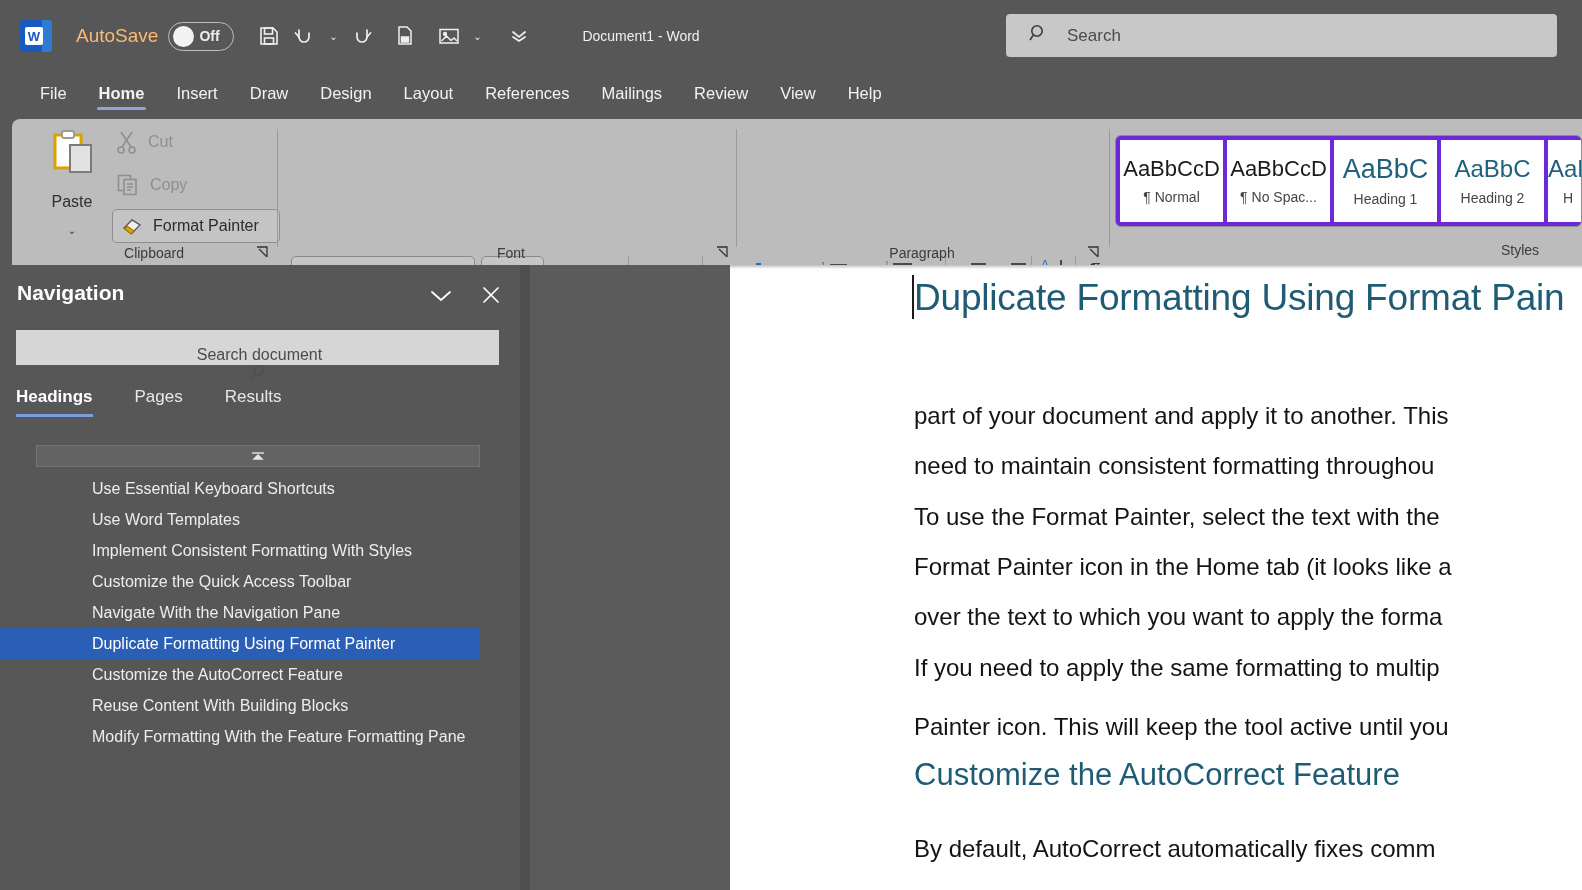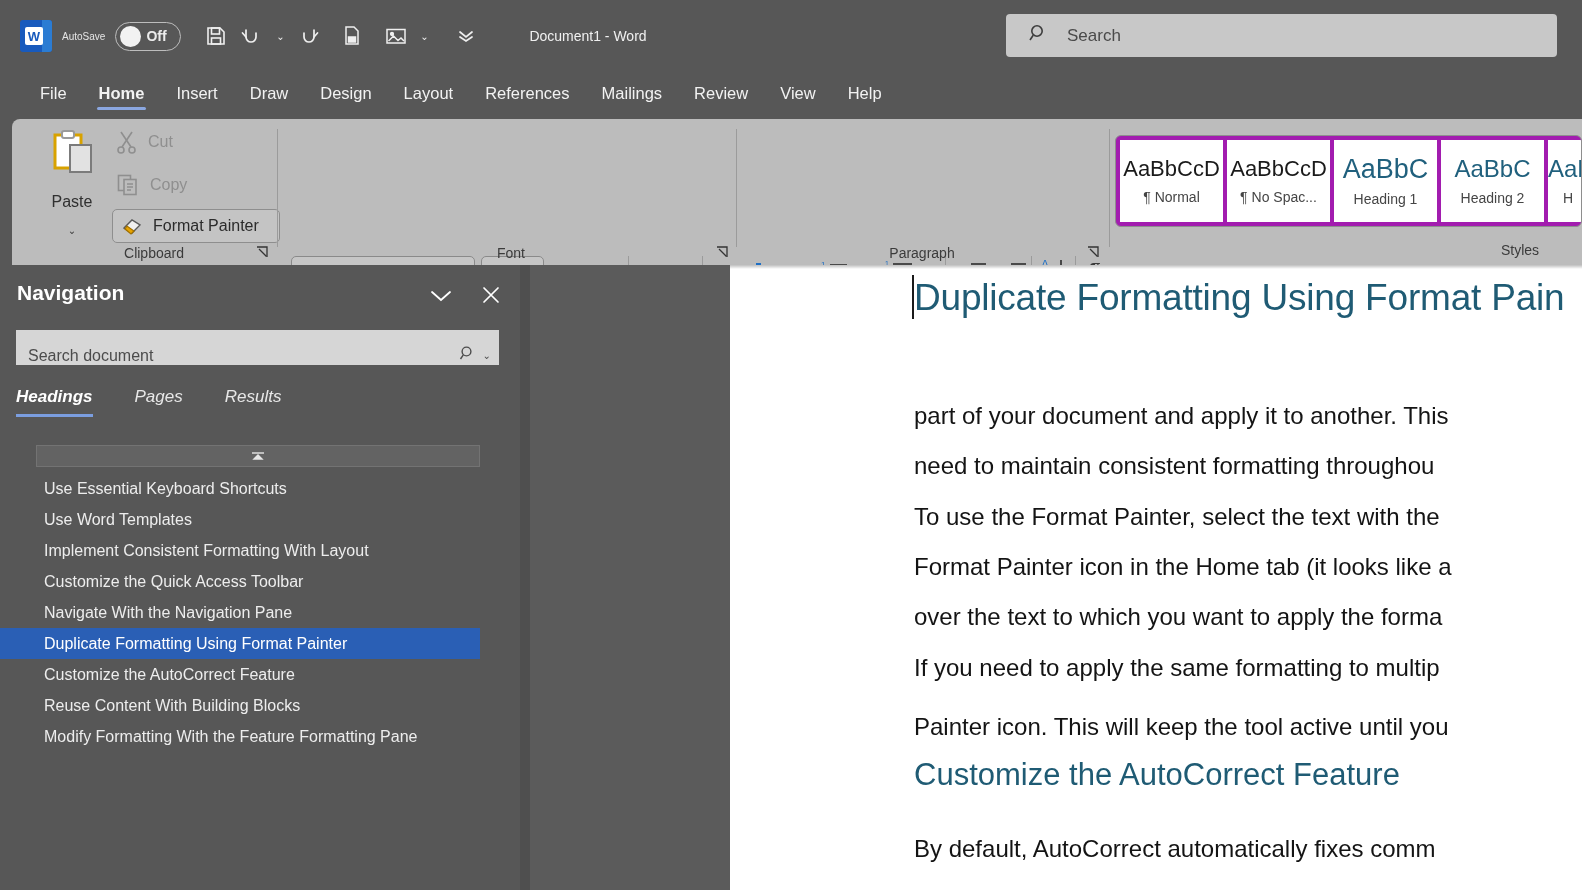--- a/index.html
+++ b/index.html
@@ -20,21 +20,21 @@
     width: 32px; height: 32px; margin-left: 20px; border-radius: 3px;
     background: #185ABD; position: relative; overflow: hidden;
     display: flex; align-items: center; justify-content: center;
   }
   .word-logo .wl-right { position: absolute; right: 0; top: 0; width: 10px; height: 32px; background: #2B7CD3; }
   .word-logo .wl-inner {
     position: absolute; left: 5px; top: 7px; width: 18px; height: 18px;
     background: #fff; border-radius: 2px; display: flex; align-items: center; justify-content: center;
     color: #185ABD; font-size: 13px; font-weight: bold; line-height: 1;
   }
-  .autosave-label { color: #e5e5e5; font-size: 10px; margin-left: 10px; }
+  .autosave-label { color: #fdba74; font-size: 19px; margin-left: 24px; }
   .toggle {
     margin-left: 10px; width: 66px; height: 29px; border-radius: 15px;
     border: 1px solid #bdbdbd; background: transparent;
     display: flex; align-items: center; padding: 0 4px; gap: 5px;
   }
   .toggle .knob { width: 21px; height: 21px; border-radius: 50%; background: #f2f2f2; flex: none; }
   .toggle .tlabel { color: #ededed; font-size: 14px; font-weight: bold; }
 
   .qat { display: flex; align-items: center; margin-left: 18px; gap: 2px; }
   .qat-btn {
@@ -114,21 +114,21 @@
   .combo {
     position: absolute; border: 1px solid #8a8a8a; border-radius: 5px;
     background: #c6c6c6; display: flex; align-items: center;
     padding: 0 6px 0 8px; color: #2b2b2b; font-size: 16px;
   }
   .combo .cval { flex: 1; overflow: hidden; white-space: nowrap; }
 
   
   .styles-gallery {
     position: absolute; left: 1115px; top: 135px; height: 92px;
-    border: 1px solid #8e8e8e; border-radius: 6px; background: #a21caf;
+    border: 1px solid #8e8e8e; border-radius: 6px; background: #6d28d9;
     display: flex; align-items: center; padding: 4px 4px; gap: 4px; overflow: hidden;
     width: 467px;
   }
   .style-card {
     width: 103px; height: 82px; background: #fff; flex: none;
     display: flex; flex-direction: column; align-items: center; justify-content: center;
   }
   .style-card .preview {
     font-size: 22px; color: #1a1a1a; white-space: nowrap; overflow: hidden;
     width: 100%; text-align: center; line-height: 1.1;
@@ -142,36 +142,36 @@
     position: absolute; left: 0; top: 265px; width: 520px; height: 625px;
     background: #575757;
   }
   .nav-title { position: absolute; left: 17px; top: 16px; color: #fff; font-size: 21px; font-weight: bold; }
   .nav-chevron { position: absolute; left: 424px; top: 16px; width: 34px; height: 30px;
     display: flex; align-items: center; justify-content: center; color: #fff; font-size: 18px; }
   .nav-close { position: absolute; left: 474px; top: 14px; width: 34px; height: 32px;
     display: flex; align-items: center; justify-content: center; color: #fff; font-size: 24px; }
   .nav-search {
     position: absolute; left: 16px; top: 65px; width: 483px; height: 35px;
-    background: #d6d6d6; display: flex; align-items: center; padding: 16px 8px 0 12px;
+    background: #d6d6d6; display: flex; align-items: center; padding: 16px 8px 0 12px; flex-direction: column;
   }
   .nav-search .nsplaceholder { flex: 1; color: #4c4c4c; font-size: 16px; }
-  .nav-tabs { position: absolute; left: 16px; top: 122px; display: flex; gap: 42px; align-items: flex-start; font-style: italic; }
+  .nav-tabs { position: absolute; left: 16px; top: 122px; display: flex; gap: 42px; align-items: flex-start; }
   .nav-tab { color: #e8e8e8; font-size: 17px; padding-bottom: 10px; position: relative; }
   .nav-tab.active { color: #fff; font-weight: bold; }
   .nav-tab.active::after { content:""; position: absolute; left: 0; right: 0; bottom: 0; height: 3px; background: #7b9ee0; }
   .nav-scrollbtn {
     position: absolute; left: 36px; top: 180px; width: 444px; height: 22px;
     border: 1px solid #737373; background: #636363;
     display: flex; align-items: center; justify-content: center; color: #e6e6e6; font-size: 11px;
   }
   .nav-list { position: absolute; left: 0; top: 208px; width: 520px; }
   .nav-item {
     height: 31px; display: flex; align-items: center;
-    padding-left: 44px; color: #ededed; font-size: 16px; white-space: nowrap;
+    padding-left: 92px; color: #ededed; font-size: 16px; white-space: nowrap;
   }
   .nav-item.selected { background: #2a5fb5; color: #fff; width: 480px; }
 
   
   .doc-area {
     position: absolute; left: 520px; top: 265px; width: 1062px; height: 625px;
     background: #5b5b5b;
   }
   .doc-area .leftedge { position: absolute; left: 0; top: 0; width: 10px; height: 625px; background: #4f4f4f; }
   .page {
@@ -596,21 +596,21 @@
     <div class="nav-scrollbtn">
       <svg width="16" height="10" viewBox="0 0 16 10" fill="none" stroke="#e6e6e6" stroke-width="1.4">
         <path d="M2 2 h12"></path>
           <path d="M4 8 L8 4 L12 8 Z" fill="#e6e6e6"></path>
       </svg>
     </div>
 
     <div class="nav-list">
       <div class="nav-item">Use Essential Keyboard Shortcuts</div>
       <div class="nav-item">Use Word Templates</div>
-      <div class="nav-item">Implement Consistent Formatting With Layout</div>
+      <div class="nav-item">Implement Consistent Formatting With Styles</div>
       <div class="nav-item">Customize the Quick Access Toolbar</div>
       <div class="nav-item">Navigate With the Navigation Pane</div>
       <div class="nav-item selected">Duplicate Formatting Using Format Painter</div>
       <div class="nav-item">Customize the AutoCorrect Feature</div>
       <div class="nav-item">Reuse Content With Building Blocks</div>
       <div class="nav-item">Modify Formatting With the Feature Formatting Pane</div>
     </div>
   </div>
 
   <div class="doc-area">

